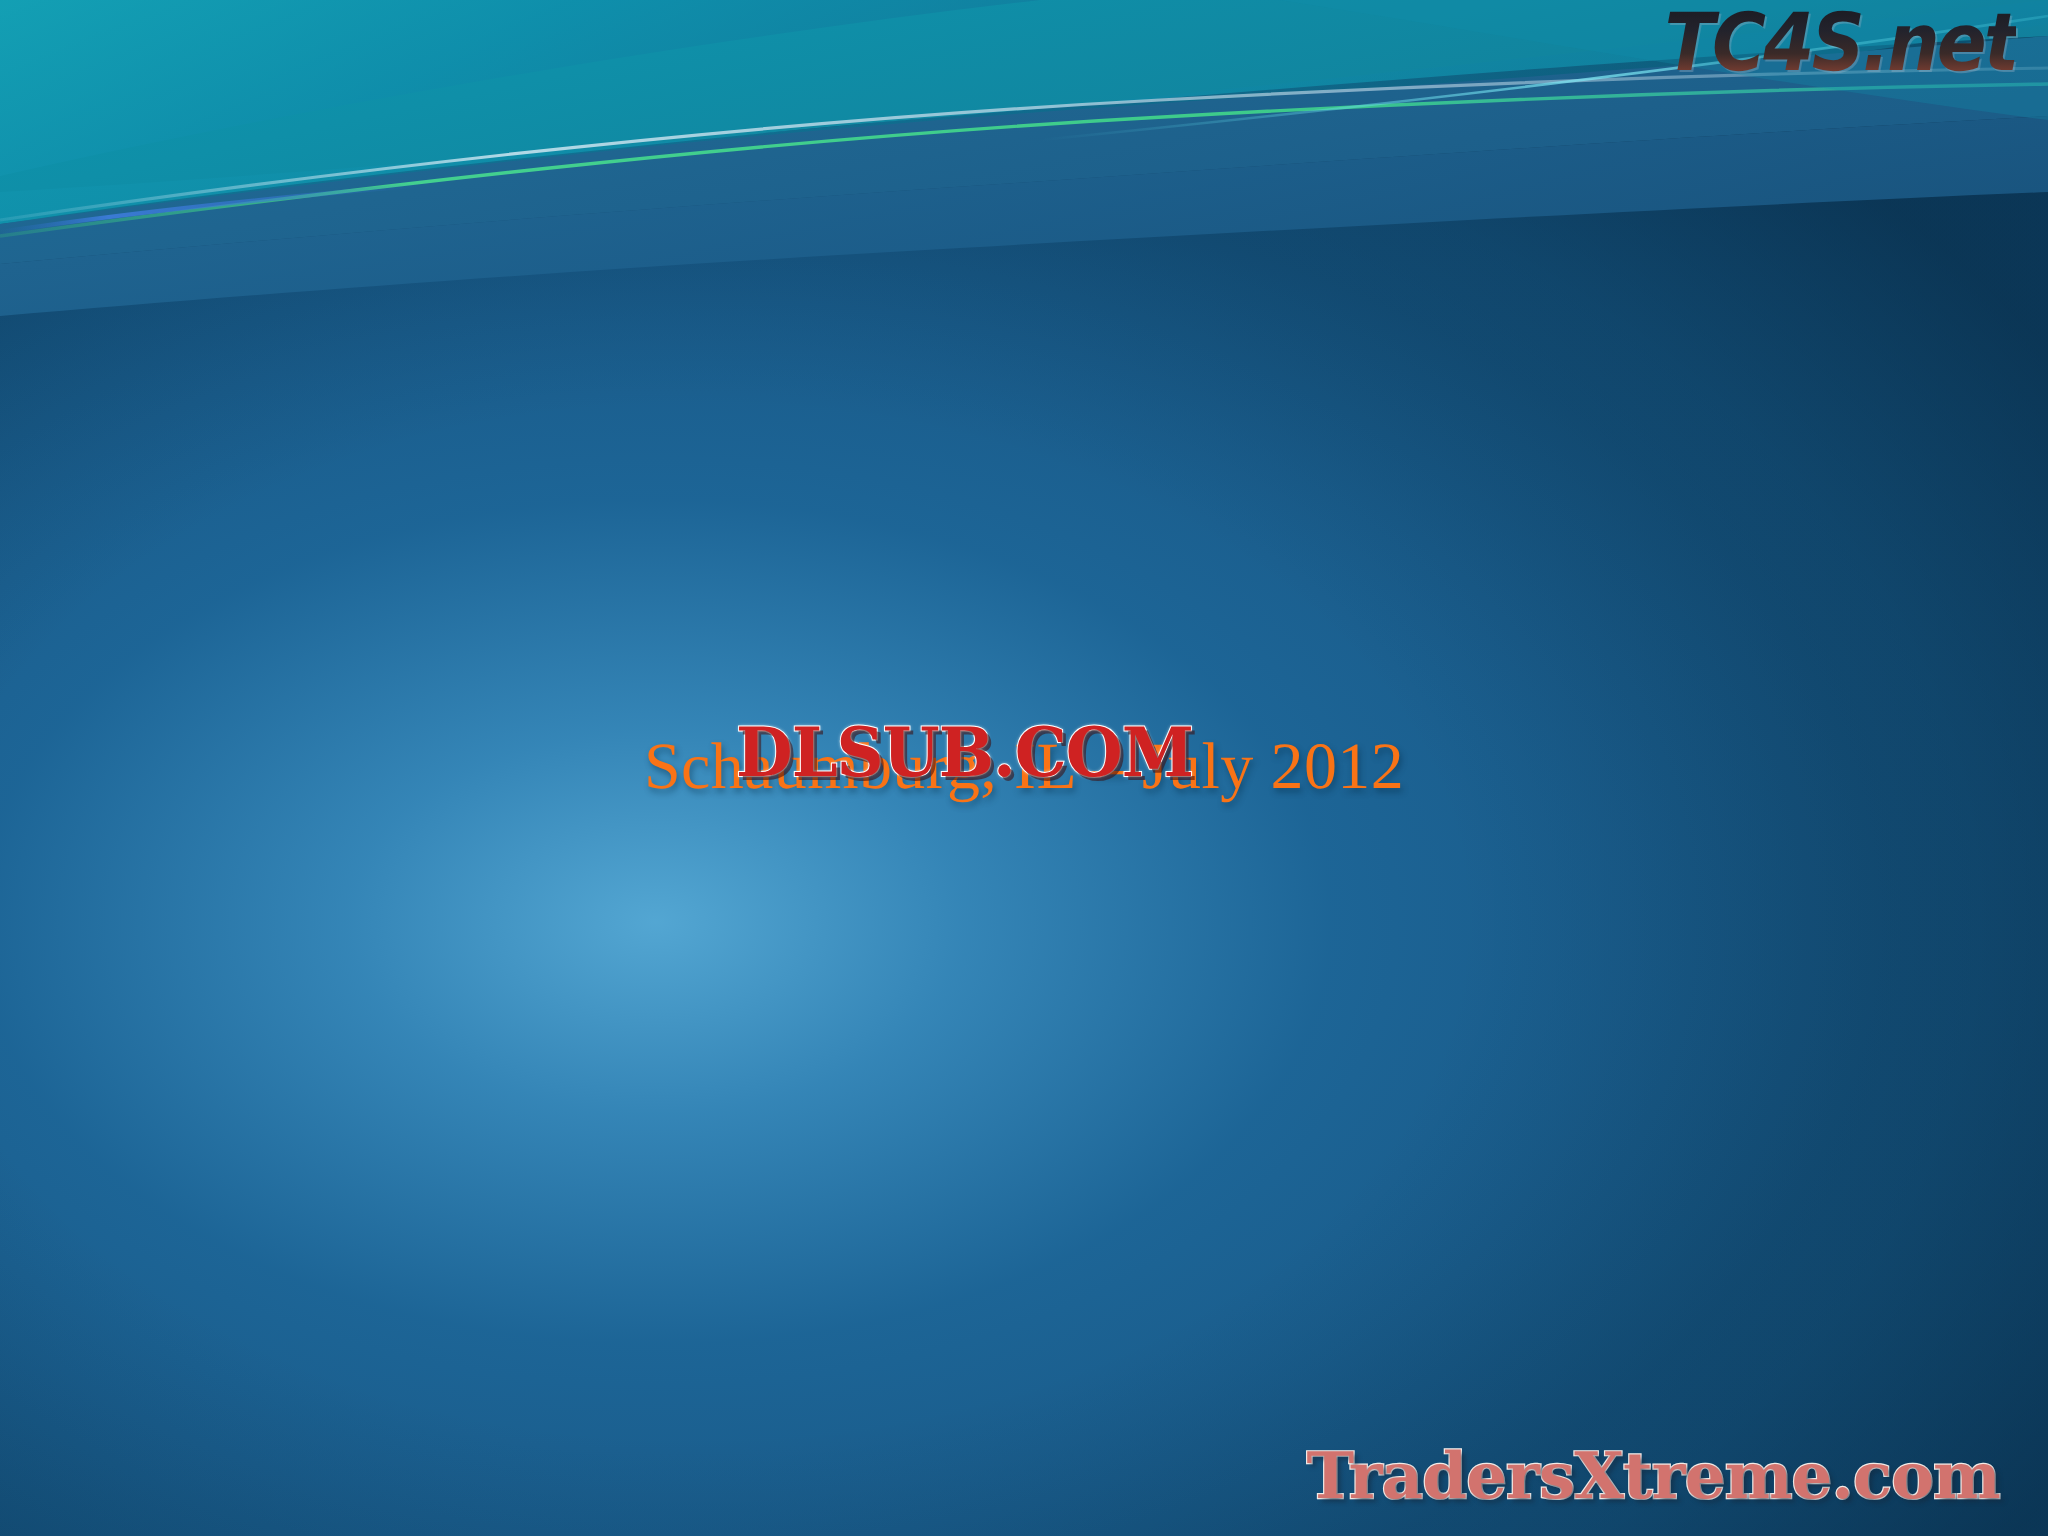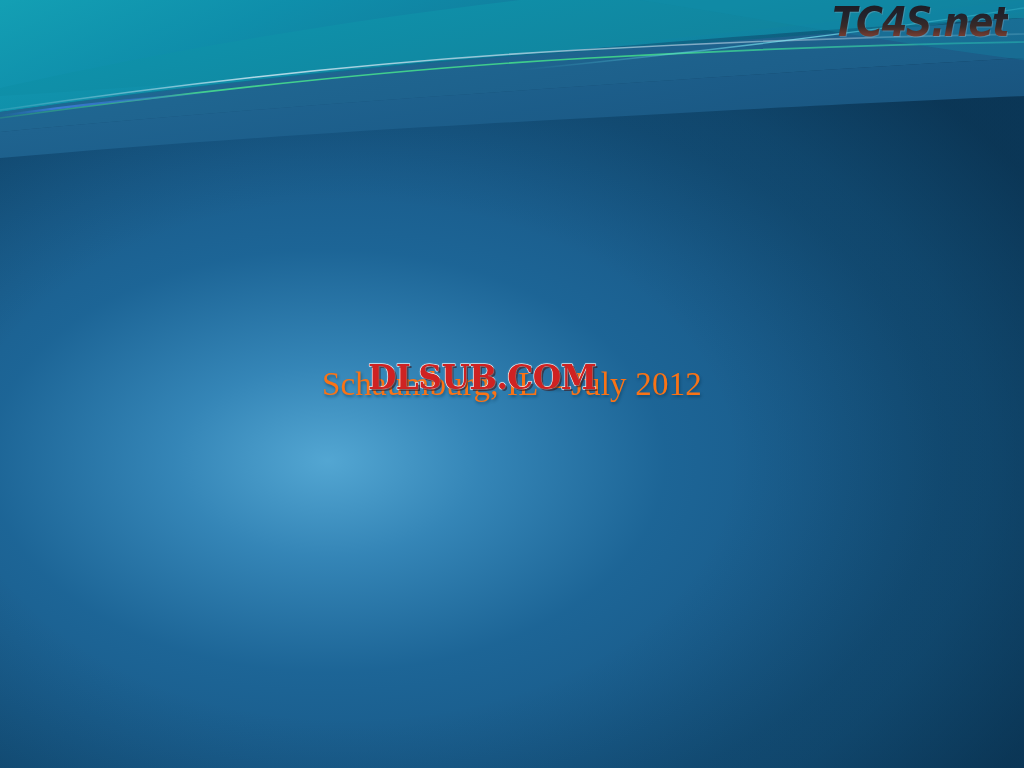--- a/index.html
+++ b/index.html
@@ -254,14 +254,15 @@
 
 
   <div class="subtitle-block">
     <div class="slide-subtitle">Schaumburg, IL – July 2012</div>
   </div>
 
   <div class="wm-tc4s">TC4S.net</div>
 
   <div class="wm-dlsub">DLSUB.COM</div>
 
+  <div class="wm-traders">TradersXtreme.com</div>
 
 </div>
 
 </body></html>

